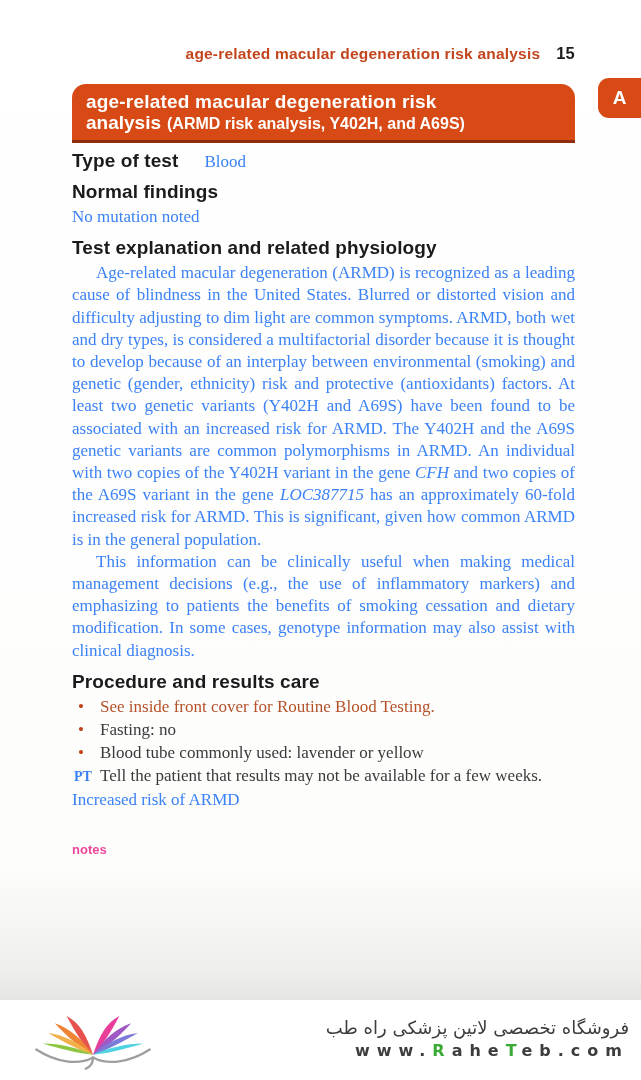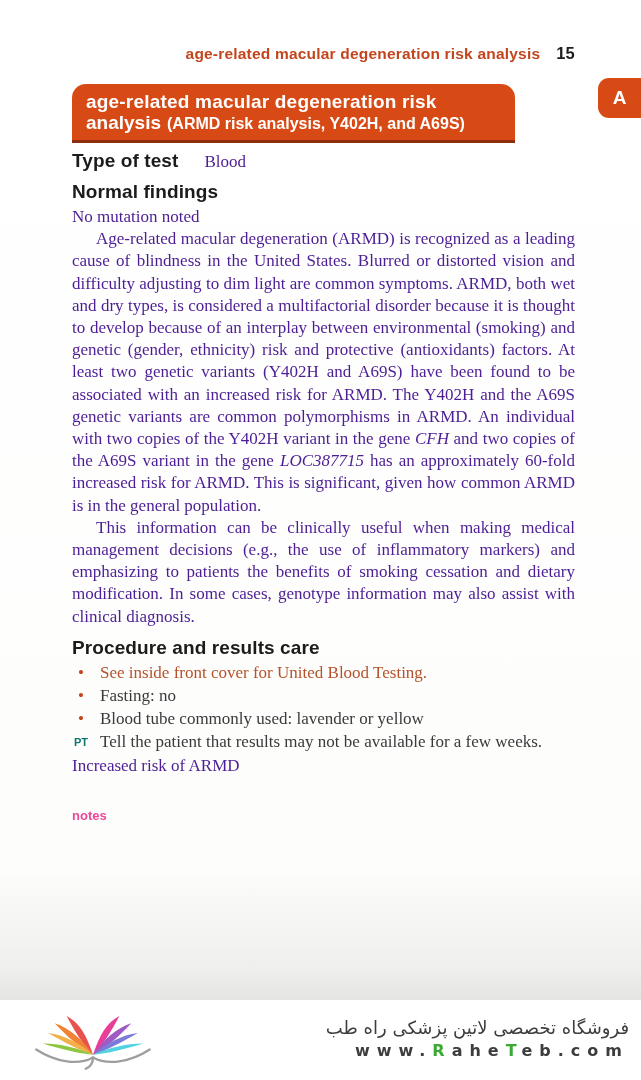--- a/index.html
+++ b/index.html
@@ -12,21 +12,21 @@
     background:linear-gradient(180deg,#ffffff 0%,#fdfdfc 86%,#efefee 96%,#e2e2e1 100%);
   }
   
   .running-header{
     position:absolute;top:44px;left:0;right:66px;text-align:right;
     font-size:15.5px;font-weight:bold;color:#c2451d;letter-spacing:.2px;
   }
   .running-header .pagenum{color:#1d1d1d;margin-left:16px;font-size:16.5px;}
   
   .banner{
-    position:absolute;left:72px;top:84px;width:443px;box-sizing:border-box;
+    position:absolute;left:72px;top:84px;width:503px;box-sizing:border-box;
     background:#d84a15;border-bottom:3px solid #8f2e0e;
     border-radius:14px 14px 0 0;padding:7px 26px 6px 14px;color:#ffffff;
   }
   .banner .t1{font-size:19px;font-weight:bold;line-height:21px;letter-spacing:.2px;}
   .banner .t2{font-size:19px;font-weight:bold;line-height:21px;}
   .banner .sub{font-size:16px;font-weight:bold;margin-left:6px;}
   
   .side-tab{
     position:absolute;right:0;top:78px;width:43px;height:40px;background:#d84a15;
     border-radius:11px 0 0 11px;color:#fff;font-weight:bold;font-size:19px;
@@ -35,36 +35,36 @@
   
   .content{
     position:absolute;left:72px;width:503px;top:148px;color:#333;
   }
   .h-sans{
     font-family:"Liberation Sans",sans-serif;font-weight:bold;color:#1b1b1b;
     font-size:19px;line-height:22px;margin:9px 0 3px 0;letter-spacing:.1px;
   }
   .h-inline{display:flex;align-items:baseline;gap:26px;margin:2px 0 3px 0;}
   .serif, .serif-p{
-    font-family:"Liberation Serif","DejaVu Serif",serif;font-size:17px;color:#4c1d95;
+    font-family:"Liberation Serif","DejaVu Serif",serif;font-size:17px;color:#3b82f6;
   }
   .serif-p{line-height:22.2px;text-align:justify;margin:0;}
   .indent{text-indent:24px;}
   .gene{font-style:italic;}
   ul.bullets{list-style:none;margin:3px 0 0 0;padding:0;}
   ul.bullets li{
     display:flex;align-items:flex-start;margin:0 0 1px 0;
     font-family:"Liberation Serif","DejaVu Serif",serif;font-size:17px;line-height:22.2px;color:#3a3a3a;
   }
   ul.bullets .marker{
     flex:0 0 28px;color:#c2451d;font-size:17px;line-height:22.2px;padding-left:6px;box-sizing:border-box;
   }
   ul.bullets .marker.pt{
-    font-family:Liberation Sans, sans-serif;font-weight:bold;font-size:11px;
-    color:#0f766e;padding-left:2px;line-height:23px;
+    font-family:Liberation Serif, serif;font-weight:bold;font-size:14px;
+    color:#3b82f6;padding-left:2px;line-height:23px;
   }
   ul.bullets li.hl .text{color:#b5522a;}
   ul.bullets .text{flex:1;text-align:justify;}
   .notes-label{
     font-family:"Liberation Sans",sans-serif;font-weight:bold;font-size:13px;
     color:#ec4899;margin-top:30px;
   }
   
   .footer{
     position:absolute;left:0;right:0;bottom:0;height:80px;background:#ffffff;
@@ -104,28 +104,29 @@
   <div class="content">
 
     <div class="h-inline">
       <span class="h-sans" style="margin:0">Type of test</span>
       <span class="serif">Blood</span>
     </div>
 
     <div class="h-sans">Normal findings</div>
     <p class="serif-p">No mutation noted</p>
 
+    <div class="h-sans">Test explanation and related physiology</div>
     <p class="serif-p indent"><span>Age-related macular degeneration (ARMD) is recognized as a leading cause of blindness in the United States. Blurred or distorted vision and difficulty adjusting to dim light are common symptoms. ARMD, both wet and dry types, is considered a multifactorial disorder because it is thought to develop because of an interplay between environmental (smoking) and genetic (gender, ethnicity) risk and protective (antioxidants) factors. At least two genetic variants (Y402H and A69S) have been found to be associated with an increased risk for ARMD. The Y402H and the A69S genetic variants are common polymorphisms in ARMD. An individual with two copies of the Y402H variant in the gene </span><span class="gene">CFH</span><span> and two copies of the A69S variant in the gene </span><span class="gene">LOC387715</span><span> has an approximately 60-fold increased risk for ARMD. This is significant, given how common ARMD is in the general population.</span></p>
     <p class="serif-p indent">This information can be clinically useful when making medical management decisions (e.g., the use of inflammatory markers) and emphasizing to patients the benefits of smoking cessation and dietary modification. In some cases, genotype information may also assist with clinical diagnosis.</p>
 
     <div class="h-sans">Procedure and results care</div>
     <ul class="bullets">
       <li class="hl">
         <span class="marker">•</span>
-        <span class="text">See inside front cover for United Blood Testing.</span>
+        <span class="text">See inside front cover for Routine Blood Testing.</span>
       </li>
       <li>
         <span class="marker">•</span>
         <span class="text">Fasting: no</span>
       </li>
       <li>
         <span class="marker">•</span>
         <span class="text">Blood tube commonly used: lavender or yellow</span>
       </li>
       <li>

